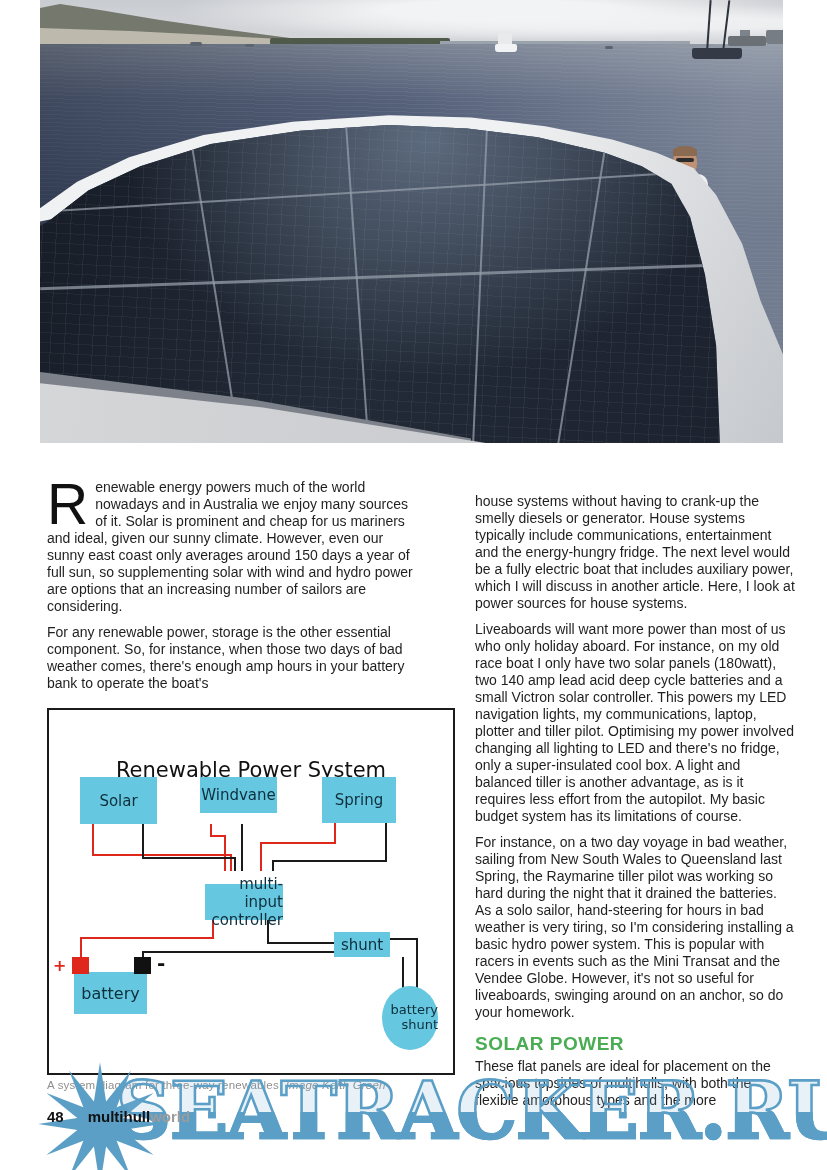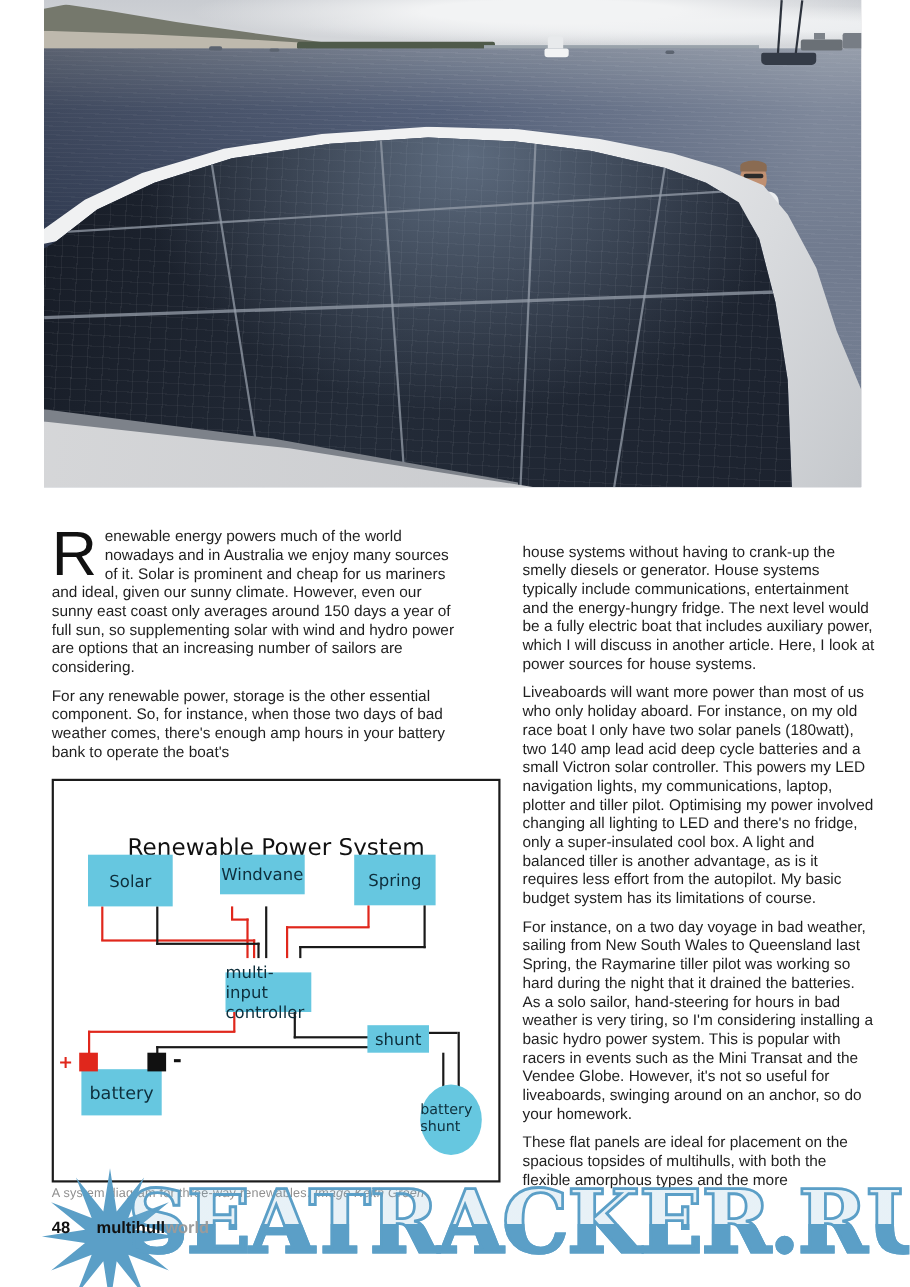--- a/index.html
+++ b/index.html
@@ -67,21 +67,21 @@
   .col-left{left:47px;width:374px;}
   .col-right{left:433px;width:362px;margin-top:14px;}
   .dropcap{float:left;font-size:57px;line-height:46px;padding:2px 7px 0 0;color:#111;}
   .diagram-float{float:left;width:42px;height:430px;margin-top:225px;}
   .section-heading{margin:14px 0 6px 0;font-size:19px;font-weight:bold;color:#4bad53;letter-spacing:.5px;}
   
   .diagram{position:absolute;left:47px;top:708px;width:408px;height:367px;background:#fff;
            border:2px solid #1b1b1b;box-sizing:border-box;z-index:3;font-family:"DejaVu Sans",sans-serif;}
   .diagram-title{position:absolute;left:0;top:14px;width:100%;text-align:center;font-size:21px;color:#111;margin-top:34px;}
   .dnode{position:absolute;background:#66c7e0;color:#0e2f3c;display:flex;align-items:center;justify-content:center;
-         text-align:left;font-size:15px;}
+         text-align:right;font-size:15px;}
   .n-solar{left:31px;top:67px;width:77px;height:47px;}
   .n-windvane{left:151px;top:67px;width:77px;height:36px;}
   .n-hydro{left:273px;top:67px;width:74px;height:46px;}
   .n-controller{left:156px;top:174px;width:78px;height:36px;line-height:1.2;}
   .n-shunt{left:285px;top:222px;width:56px;height:25px;}
   .n-battery{left:25px;top:262px;width:73px;height:42px;font-size:16px;}
   .n-gauge{left:333px;top:276px;width:56px;height:64px;border-radius:50%;font-size:13px;line-height:1.15;}
   .term{position:absolute;width:17px;height:17px;}
   .term-pos{left:23px;top:247px;background:#e0271c;}
   .term-neg{left:85px;top:247px;background:#111;}
@@ -147,20 +147,21 @@
   <div class="col col-left">
     <p><span class="dropcap">R</span><span>enewable energy powers much of the world nowadays and in Australia we enjoy many sources of it. Solar is prominent and cheap for us mariners and ideal, given our sunny climate. However, even our sunny east coast only averages around 150 days a year of full sun, so supplementing solar with wind and hydro power are options that an increasing number of sailors are considering.</span></p>
     <p><span>For any renewable power, storage is the other essential component. So, for instance, when those two days of bad weather comes, there's enough amp hours in your battery bank to operate the boat's</span></p>
   </div>
 
   <div class="col col-right">
     <span class="diagram-float"></span>
     <p>house systems without having to crank-up the smelly diesels or generator. House systems typically include communications, entertainment and the energy-hungry fridge. The next level would be a fully electric boat that includes auxiliary power, which I will discuss in another article. Here, I look at power sources for house systems.</p>
     <p>Liveaboards will want more power than most of us who only holiday aboard. For instance, on my old race boat I only have two solar panels (180watt), two 140 amp lead acid deep cycle batteries and a small Victron solar controller. This powers my LED navigation lights, my communications, laptop, plotter and tiller pilot. Optimising my power involved changing all lighting to LED and there's no fridge, only a super-insulated cool box. A light and balanced tiller is another advantage, as is it requires less effort from the autopilot. My basic budget system has its limitations of course.</p>
     <p>For instance, on a two day voyage in bad weather, sailing from New South Wales to Queensland last Spring, the Raymarine tiller pilot was working so hard during the night that it drained the batteries. As a solo sailor, hand-steering for hours in bad weather is very tiring, so I'm considering installing a basic hydro power system. This is popular with racers in events such as the Mini Transat and the Vendee Globe. However, it's not so useful for liveaboards, swinging around on an anchor, so do your homework.</p>
+    <h2 class="section-heading">SOLAR POWER</h2>
     <p>These flat panels are ideal for placement on the spacious topsides of multihulls, with both the flexible amorphous types and the more</p>
   </div>
 
   <div class="diagram">
     <div class="diagram-title">Renewable Power System</div>
 
     <div class="wr" style="left:43px;top:114px;width:2px;height:31px;"></div>
     <div class="wr" style="left:43px;top:144px;width:140px;height:2px;"></div>
     <div class="wr" style="left:181px;top:144px;width:2px;height:17px;"></div>
     <div class="wr" style="left:161px;top:114px;width:2px;height:12px;"></div>

